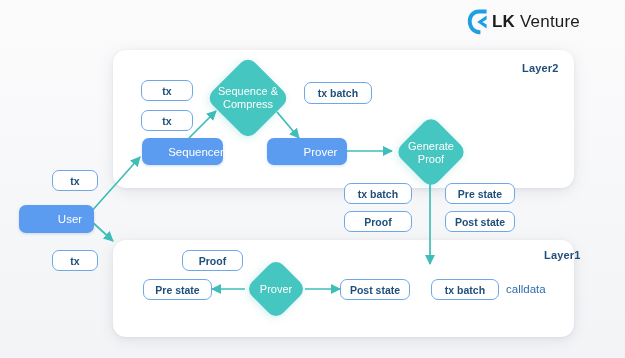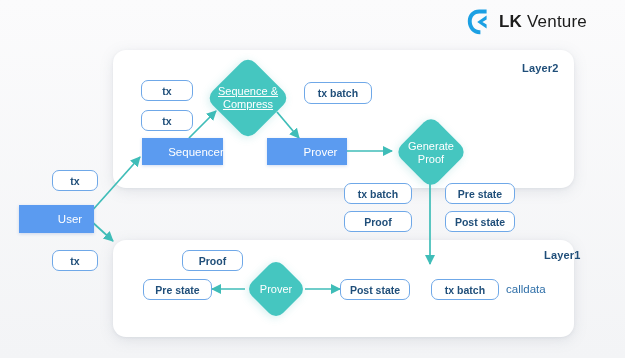--- a/index.html
+++ b/index.html
@@ -20,21 +20,21 @@
     width: 625px;
     height: 358px;
     background: linear-gradient(180deg,#fbfbfc 0%, #f3f4f6 100%);
   }
   
   #logo {
     position: absolute;
     left: 466px; top: 8px;
     display: flex;
     align-items: center;
-    gap: 7px;
+    gap: 0;
   }
   #logo .mark { width: 26px; height: 28px; display:block; }
   #logo .wordmark {
     font-size: 17px;
     color: #1c1c1c;
     letter-spacing: .2px;
     white-space: nowrap;
   }
   #logo .wordmark b { font-weight: 700; }
   #logo .wordmark span.light { font-weight: 400; }
@@ -89,21 +89,21 @@
     align-items: center;
     justify-content: center;
     box-sizing: border-box;
     white-space: nowrap;
   }
 
   
   .bluebox {
     position: absolute;
     background: #5b9bf0;
-    border-radius: 0;
+    border-radius: 7px;
     color: #ffffff;
     font-size: 11.5px;
     font-weight: 400;
     display: flex;
     align-items: center;
     justify-content: center;
     box-sizing: border-box;
     white-space: nowrap;
     box-shadow: 0 1px 3px rgba(70,120,200,.25);
     padding-left: 27px;
@@ -186,21 +186,21 @@
   </svg>
 
   <div class="pill" style="left:52px; top:170px; width:46px; height:21px;">tx</div>
   <div class="bluebox" style="left:19px; top:205px; width:75px; height:28px;">User</div>
   <div class="pill" style="left:52px; top:250px; width:46px; height:21px;">tx</div>
 
   <div class="pill" style="left:141px; top:80px; width:52px; height:21px;">tx</div>
   <div class="pill" style="left:141px; top:110px; width:52px; height:21px;">tx</div>
 
   <div class="diamond" style="left:218px; top:68px; width:60px; height:60px;"></div>
-  <div class="diamond-label" style="left:207px; top:78px; width:82px; height:40px;text-decoration:underline;">Sequence &amp;
+  <div class="diamond-label" style="left:207px; top:78px; width:82px; height:40px;">Sequence &amp;
 Compress</div>
 
   <div class="pill" style="left:304px; top:82px; width:68px; height:22px;">tx batch</div>
 
   <div class="bluebox" style="left:142px; top:138px; width:81px; height:27px;">Sequencer</div>
   <div class="bluebox" style="left:267px; top:138px; width:80px; height:27px;">Prover</div>
 
   <div class="diamond" style="left:405px; top:126px; width:52px; height:52px;"></div>
   <div class="diamond-label" style="left:396px; top:137px; width:70px; height:32px;">Generate
 Proof</div>

